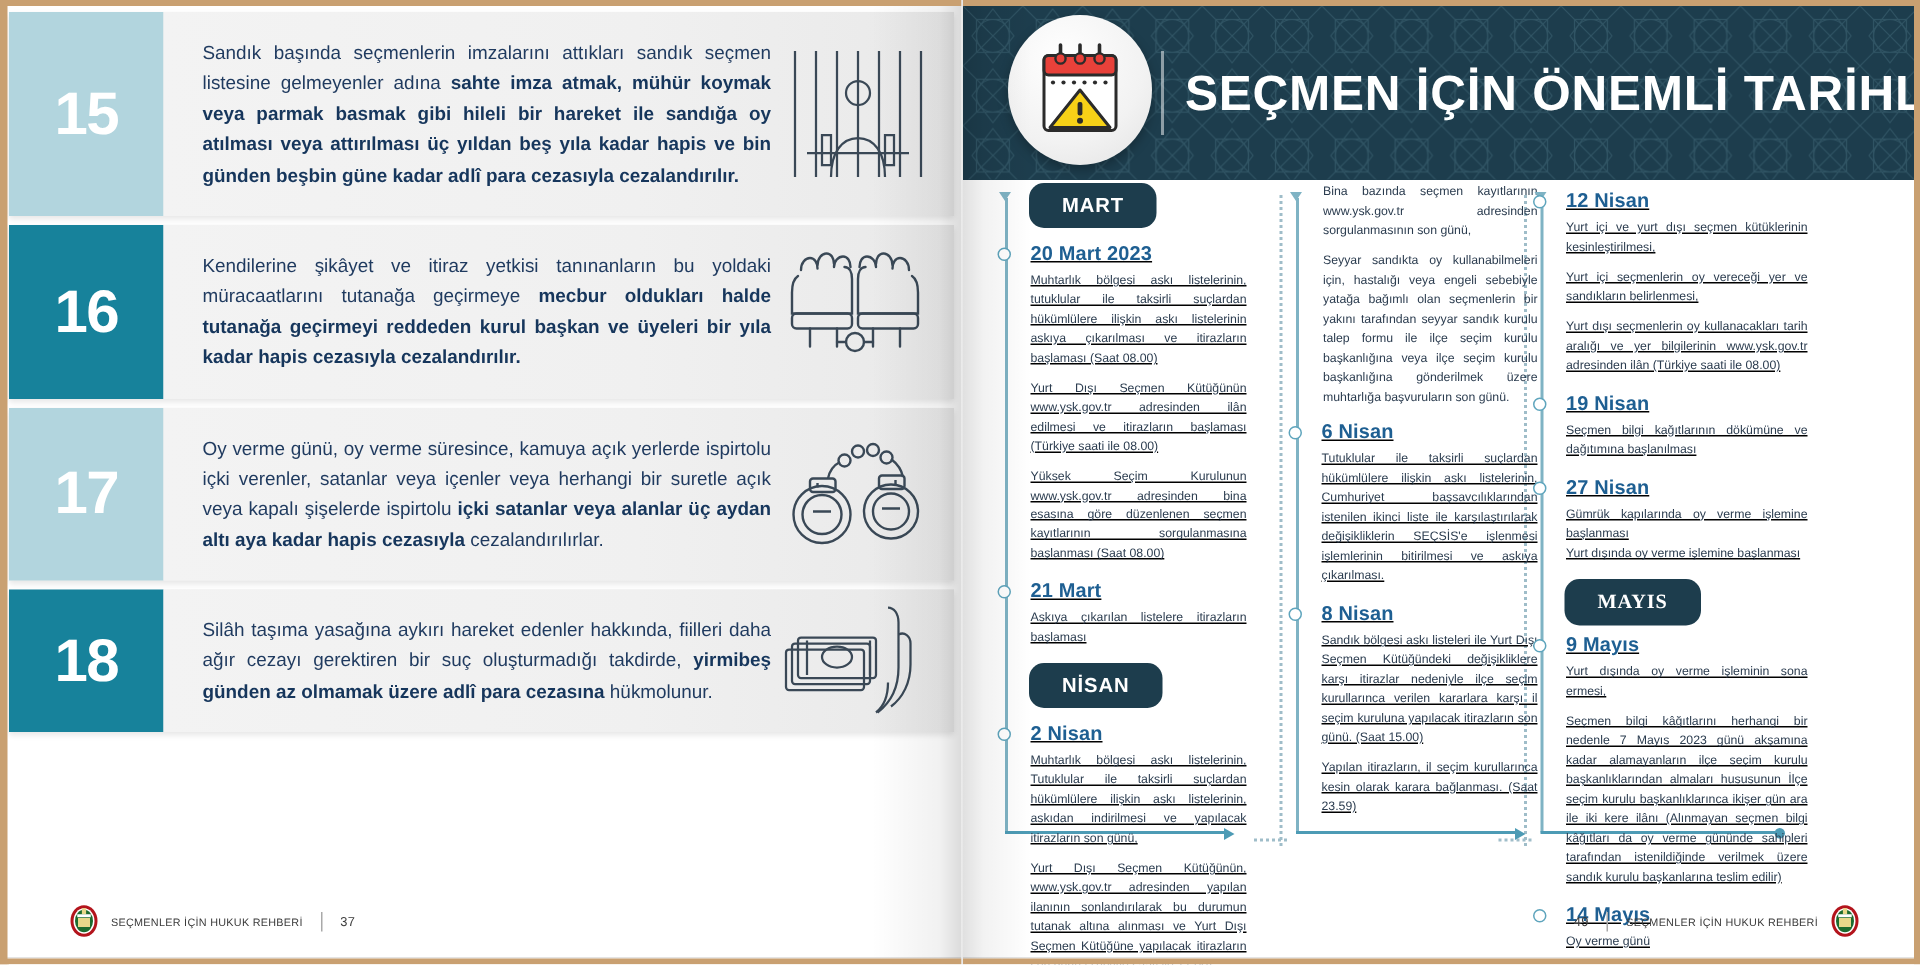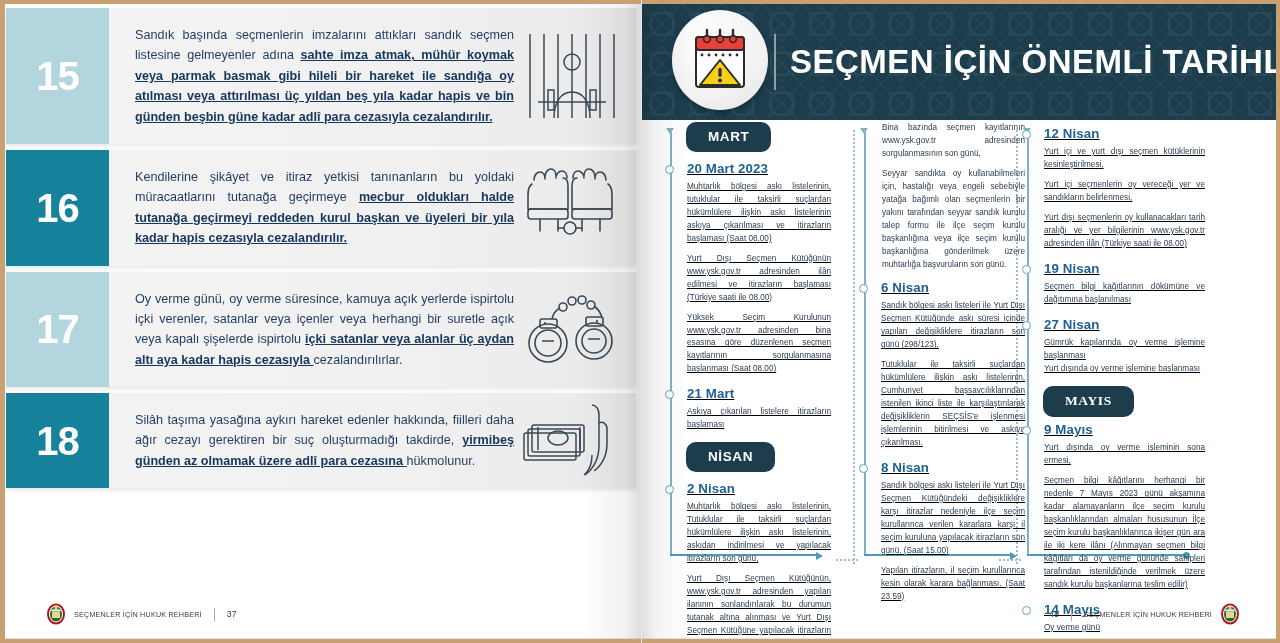--- a/index.html
+++ b/index.html
@@ -69,21 +69,21 @@
     padding: 17px 122px 17px 26px;
     display: flex; align-items: center;
   }
   .rule-text {
     font-size: 12.6px;
     line-height: 1.62;
     color: #1f3a5f;
     text-align: justify;
     text-justify: inter-word;
   }
-  .rule-text b { font-weight: 700; color:#16365c;text-decoration:underline; }
+  .rule-text b { font-weight: 700; color:#16365c; }
   .rule-art {
     position: absolute; right: 14px; top: 50%;
     transform: translateY(-50%);
     width: 104px; height: 96px;
     opacity: .92;
   }
 
   
   .banner {
     position: absolute; left: 0; top: 4px; width: 638px; height: 116px;
@@ -422,21 +422,20 @@
         <div class="tl-arrow"></div>
 
         <div class="tl-block">
           <p class="tl-p">Bina bazında seçmen kayıtlarının www.ysk.gov.tr adresinden sorgulanmasının son günü,</p>
           <p class="tl-p">Seyyar sandıkta oy kullanabilmeleri için, hastalığı veya engeli sebebiyle yatağa bağımlı olan seçmenlerin bir yakını tarafından seyyar sandık kurulu talep formu ile ilçe seçim kurulu başkanlığına veya ilçe seçim kurulu başkanlığına gönderilmek üzere muhtarlığa başvuruların son günü.</p>
         </div>
 
         <div class="tl-entry">
           <span class="tl-node"></span>
           <div class="tl-date">6 Nisan</div>
-          <p class="tl-p">Sandık bölgesi askı listeleri ile Yurt Dışı Seçmen Kütüğünde askı süresi içinde yapılan değişikliklere itirazların son günü (298/123),</p>
           <p class="tl-p">Tutuklular ile taksirli suçlardan hükümlülere ilişkin askı listelerinin, Cumhuriyet başsavcılıklarından istenilen ikinci liste ile karşılaştırılarak değişikliklerin SEÇSİS'e işlenmesi işlemlerinin bitirilmesi ve askıya çıkarılması.</p>
         </div>
 
         <div class="tl-entry">
           <span class="tl-node"></span>
           <div class="tl-date">8 Nisan</div>
           <p class="tl-p">Sandık bölgesi askı listeleri ile Yurt Dışı Seçmen Kütüğündeki değişikliklere karşı itirazlar nedeniyle ilçe seçim kurullarınca verilen kararlara karşı il seçim kuruluna yapılacak itirazların son günü. (Saat 15.00)</p>
           <p class="tl-p">Yapılan itirazların, il seçim kurullarınca kesin olarak karara bağlanması. (Saat 23.59)</p>
         </div>
       </div>

